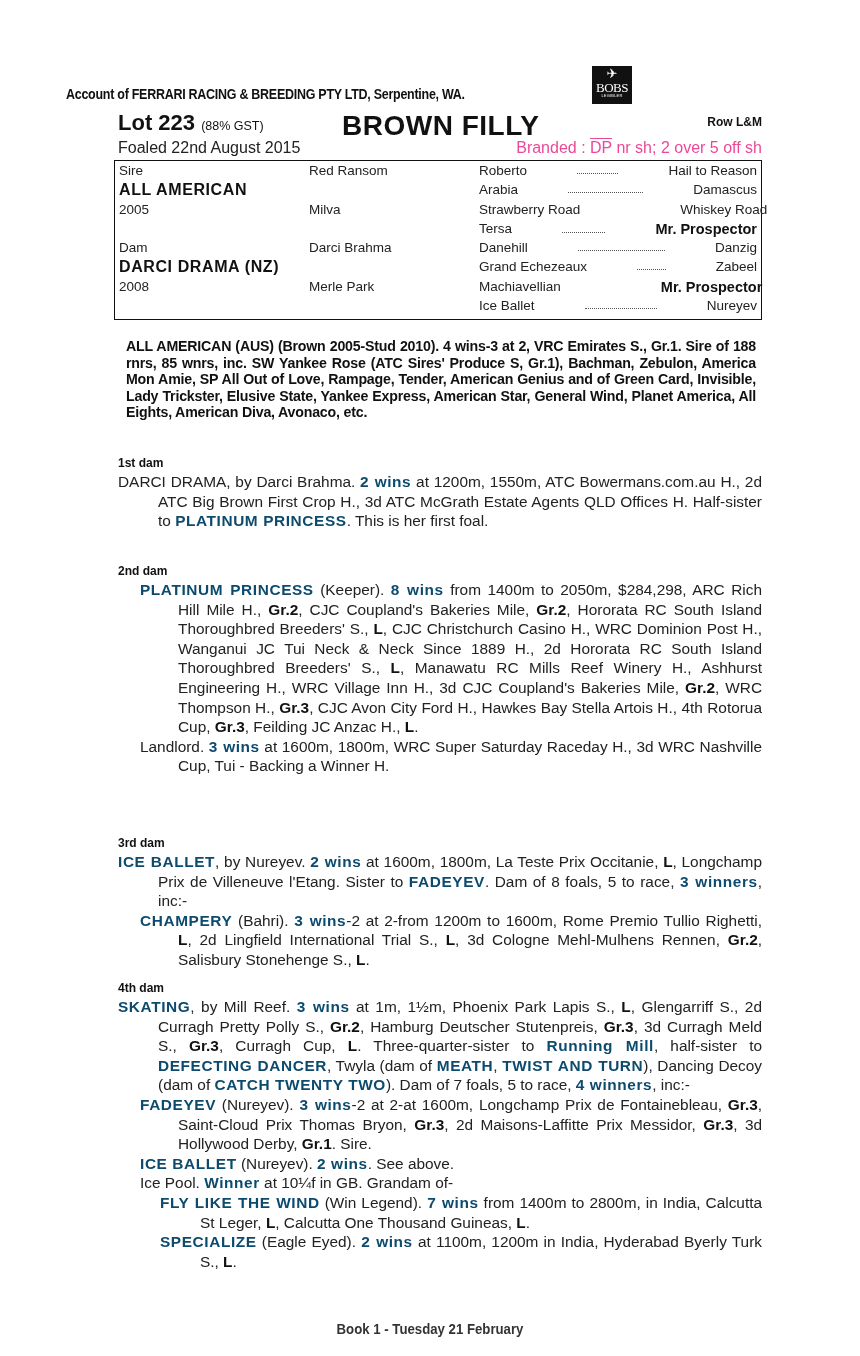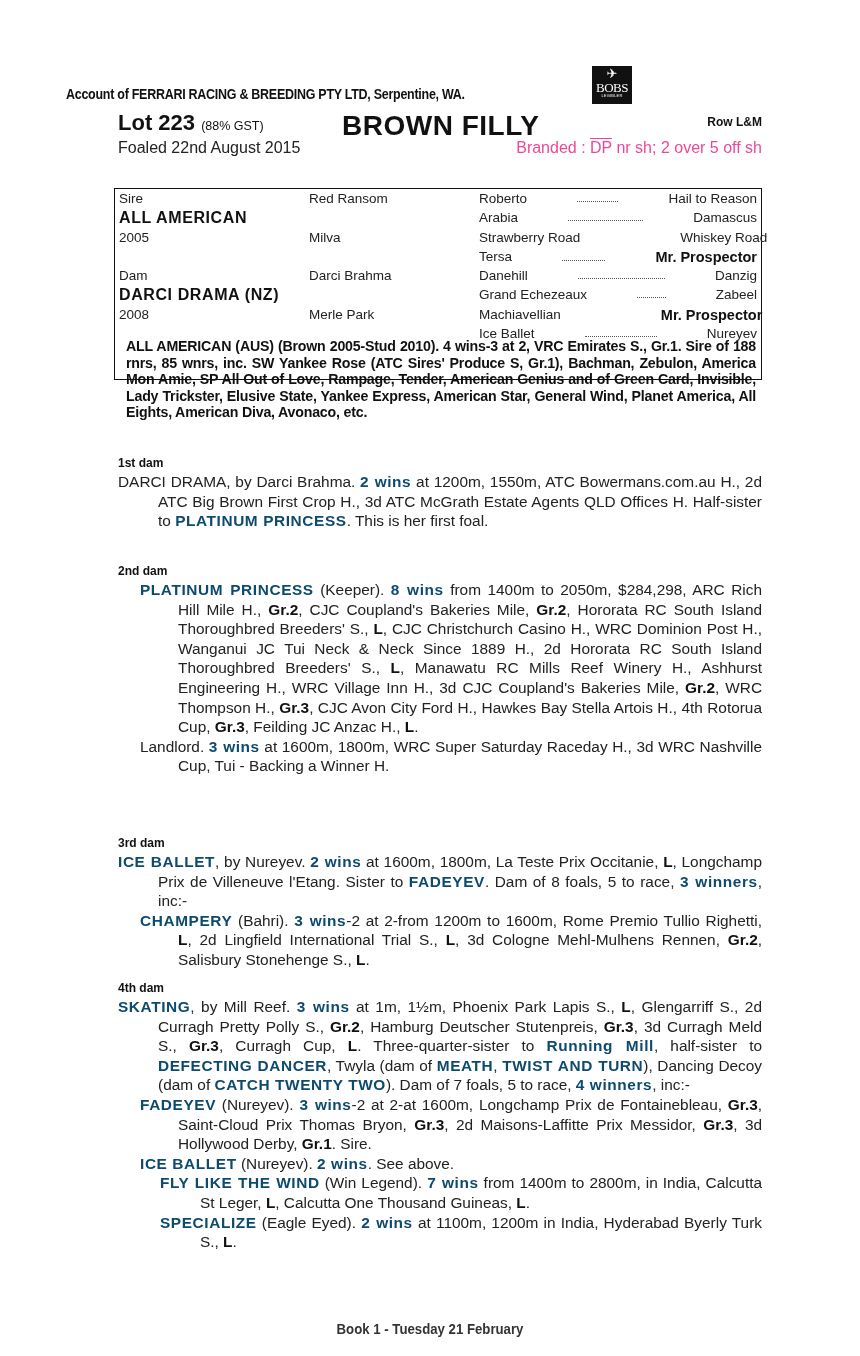--- a/index.html
+++ b/index.html
@@ -18,21 +18,21 @@
   .lotline { position: absolute; left: 0; top: 110px; width: 644px; height: 26px; }
   .lot { position: absolute; left: 0; top: 0; font-weight: bold; font-size: 22px; white-space: nowrap; }
   .lot .gst { font-weight: normal; font-size: 12.5px; }
   .sex { position: absolute; left: 224px; top: 0; font-weight: bold; font-size: 28px; letter-spacing: 0.5px; }
   .row { position: absolute; right: 0; top: 5px; font-weight: bold; font-size: 12px; }
   .foaled { position: absolute; left: 0; top: 139px; font-size: 16px; color: #222; text-align: center; }
   .branded { position: absolute; right: 0; top: 139px; font-size: 16px; color: #ec4899; white-space: nowrap; }
   .branded .dp { text-decoration: overline; }
 
   
-  .ped { position: absolute; left: -4px; top: 188px; width: 648px; height: 192px; border: 1.5px solid #111; }
+  .ped { position: absolute; left: -4px; top: 160px; width: 648px; height: 160px; border: 1.5px solid #111; }
   .ped .cell { position: absolute; font-size: 13.5px; color: #222; white-space: nowrap; }
   .ped .big { font-weight: bold; font-size: 16px; color: #111; letter-spacing: 0.6px; }
   .gp { position: absolute; left: 364px; width: 278px; font-size: 13.5px; color: #222; display: flex; white-space: nowrap; gap: 48px; }
   .gp .l { flex: 0 0 auto; }
   .gp .dots { flex: 1 1 auto; overflow: hidden; border-bottom: 1.5px dotted #555; margin: 0 2px 4px 2px; }
   .gp .r { flex: 0 0 auto; }
   .gp .r.b { font-weight: bold; font-size: 14.5px; color: #111; }
 
   
   .sirepara { position: absolute; left: 8px; top: 338px; width: 630px; font-weight: bold; font-size: 14.2px; line-height: 16.6px; text-align: justify; letter-spacing: -0.2px; }
@@ -145,18 +145,19 @@
     <h3>3rd dam</h3>
     <div class="p l0"><span class="bx">ICE BALLET</span><span>, by Nureyev. </span><span class="bx">2 wins</span><span> at 1600m, 1800m, La Teste Prix Occitanie, </span><span class="b">L</span><span>, Longchamp Prix de Villeneuve l'Etang. Sister to </span><span class="bx">FADEYEV</span><span>. Dam of 8 foals, 5 to race, </span><span class="bx">3 winners</span><span>, inc:-</span></div>
     <div class="p l1"><span class="bx">CHAMPERY</span><span> (Bahri). </span><span class="bx">3 wins</span><span>-2 at 2-from 1200m to 1600m, Rome Premio Tullio Righetti, </span><span class="b">L</span><span>, 2d Lingfield International Trial S., </span><span class="b">L</span><span>, 3d Cologne Mehl-Mulhens Rennen, </span><span class="b">Gr.2</span><span>, Salisbury Stonehenge S., </span><span class="b">L</span><span>.</span></div>
   </div>
 
   <div class="sec" style="top:979px">
     <h3>4th dam</h3>
     <div class="p l0"><span class="bx">SKATING</span><span>, by Mill Reef. </span><span class="bx">3 wins</span><span> at 1m, 1½m, Phoenix Park Lapis S., </span><span class="b">L</span><span>, Glengarriff S., 2d Curragh Pretty Polly S., </span><span class="b">Gr.2</span><span>, Hamburg Deutscher Stutenpreis, </span><span class="b">Gr.3</span><span>, 3d Curragh Meld S., </span><span class="b">Gr.3</span><span>, Curragh Cup, </span><span class="b">L</span><span>. Three-quarter-sister to </span><span class="bx">Running Mill</span><span>, half-sister to </span><span class="bx">DEFECTING DANCER</span><span>, Twyla (dam of </span><span class="bx">MEATH</span><span>, </span><span class="bx">TWIST AND TURN</span><span>), Dancing Decoy (dam of </span><span class="bx">CATCH TWENTY TWO</span><span>). Dam of 7 foals, 5 to race, </span><span class="bx">4 winners</span><span>, inc:-</span></div>
     <div class="p l1"><span class="bx">FADEYEV</span><span> (Nureyev). </span><span class="bx">3 wins</span><span>-2 at 2-at 1600m, Longchamp Prix de Fontainebleau, </span><span class="b">Gr.3</span><span>, Saint-Cloud Prix Thomas Bryon, </span><span class="b">Gr.3</span><span>, 2d Maisons-Laffitte Prix Messidor, </span><span class="b">Gr.3</span><span>, 3d Hollywood Derby, </span><span class="b">Gr.1</span><span>. Sire.</span></div>
     <div class="p l1"><span class="bx">ICE BALLET</span><span> (Nureyev). </span><span class="bx">2 wins</span><span>. See above.</span></div>
+    <div class="p l1"><span>Ice Pool. </span><span class="bx">Winner</span><span> at 10¼f in GB. Grandam of-</span></div>
     <div class="p l2"><span class="bx">FLY LIKE THE WIND</span><span> (Win Legend). </span><span class="bx">7 wins</span><span> from 1400m to 2800m, in India, Calcutta St Leger, </span><span class="b">L</span><span>, Calcutta One Thousand Guineas, </span><span class="b">L</span><span>.</span></div>
     <div class="p l2"><span class="bx">SPECIALIZE</span><span> (Eagle Eyed). </span><span class="bx">2 wins</span><span> at 1100m, 1200m in India, Hyderabad Byerly Turk S., </span><span class="b">L</span><span>.</span></div>
   </div>
 </div>
 
 <div class="footer">Book 1 - Tuesday 21 February</div>
 
 </body></html>

